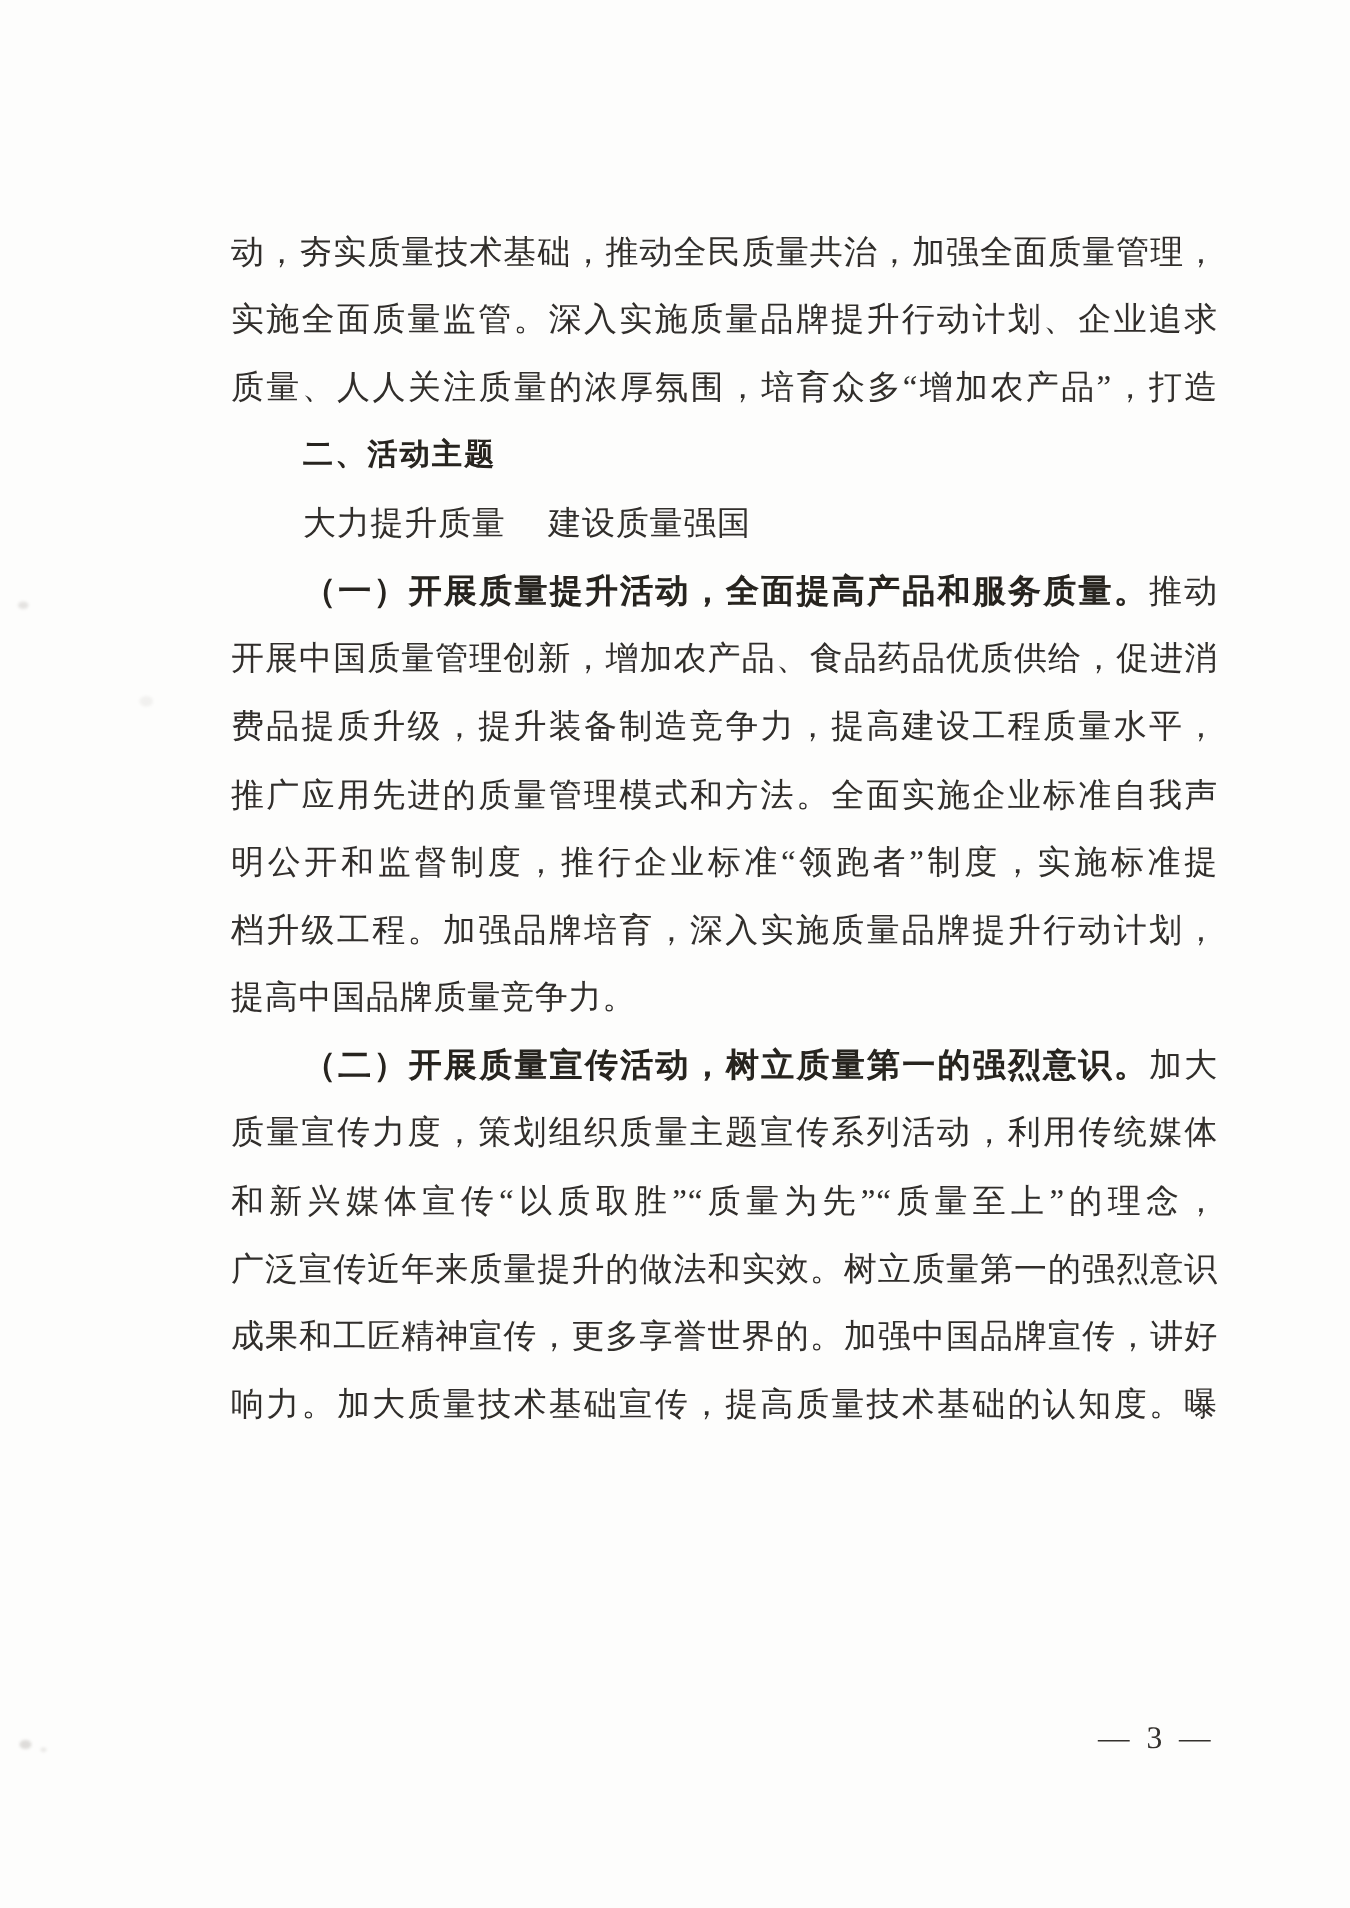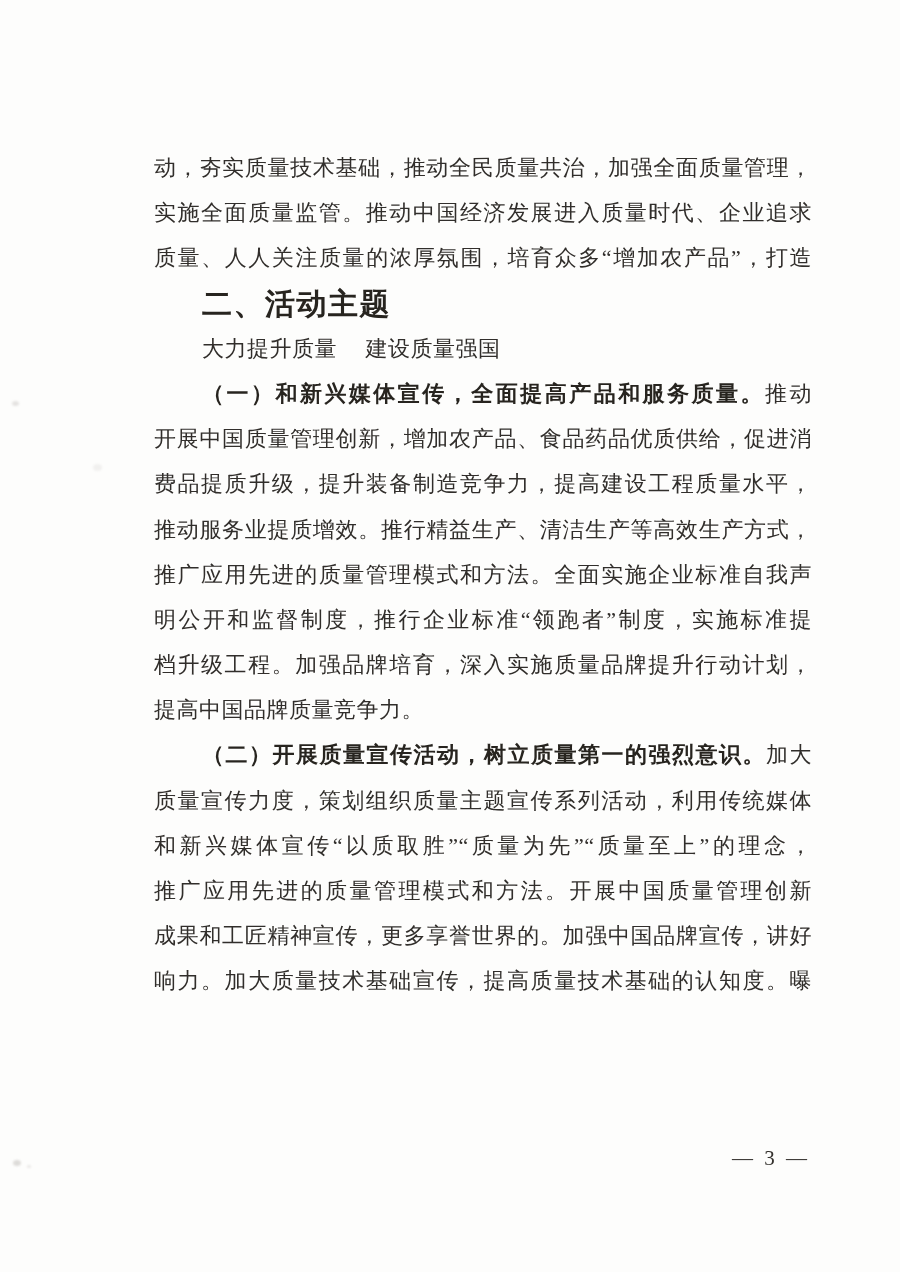--- a/index.html
+++ b/index.html
@@ -35,21 +35,21 @@
     text-align: justify;
     text-align-last: justify;
     text-justify: inter-character;
   }
   .indent {
     padding-left: 48px;
   }
   .h1 {
     font-family: "Liberation Sans", sans-serif;
     font-weight: 700;
-    font-size: 30px;
+    font-size: 20px;
     color: #27241f;
     letter-spacing: 1.5px;
   }
   .lead-bold {
     font-weight: 700;
     color: #27241f;
   }
   .page-number {
     position: absolute;
     top: 1143px;
@@ -77,34 +77,33 @@
 
 <div class="page">
 
   <div class="speck s1"></div>
   <div class="speck s2"></div>
   <div class="speck s3"></div>
   <div class="speck s4"></div>
 
   <div class="text-block">
       <div class="line just">动，夯实质量技术基础，推动全民质量共治，加强全面质量管理，</div>
-      <div class="line just">实施全面质量监管。推动中国经济发展进入质量时代、企业追求</div>
+      <div class="line just">实施全面质量监管。深入实施质量品牌提升行动计划、企业追求</div>
       <div class="line just">质量、人人关注质量的浓厚氛围，培育众多“增加农产品”，打造</div>
       <div class="line h1 indent">二、活动主题</div>
       <div class="line indent">大力提升质量　 建设质量强国</div>
-      <div class="line just indent"><span class="lead-bold">（一）和新兴媒体宣传，全面提高产品和服务质量。</span><span>推动</span></div>
+      <div class="line just indent"><span class="lead-bold">（一）开展质量提升活动，全面提高产品和服务质量。</span><span>推动</span></div>
       <div class="line just">开展中国质量管理创新，增加农产品、食品药品优质供给，促进消</div>
       <div class="line just">费品提质升级，提升装备制造竞争力，提高建设工程质量水平，</div>
-      <div class="line just">推动服务业提质增效。推行精益生产、清洁生产等高效生产方式，</div>
       <div class="line just">推广应用先进的质量管理模式和方法。全面实施企业标准自我声</div>
       <div class="line just">明公开和监督制度，推行企业标准“领跑者”制度，实施标准提</div>
       <div class="line just">档升级工程。加强品牌培育，深入实施质量品牌提升行动计划，</div>
       <div class="line">提高中国品牌质量竞争力。</div>
       <div class="line just indent"><span class="lead-bold">（二）开展质量宣传活动，树立质量第一的强烈意识。</span><span>加大</span></div>
       <div class="line just">质量宣传力度，策划组织质量主题宣传系列活动，利用传统媒体</div>
       <div class="line just">和新兴媒体宣传“以质取胜”“质量为先”“质量至上”的理念，</div>
-      <div class="line just">推广应用先进的质量管理模式和方法。开展中国质量管理创新</div>
+      <div class="line just">广泛宣传近年来质量提升的做法和实效。树立质量第一的强烈意识</div>
       <div class="line just">成果和工匠精神宣传，更多享誉世界的。加强中国品牌宣传，讲好</div>
       <div class="line just">响力。加大质量技术基础宣传，提高质量技术基础的认知度。曝</div>
     </div>
 
   <div class="page-number">— 3 —</div>
 </div>
 
 </body></html>

